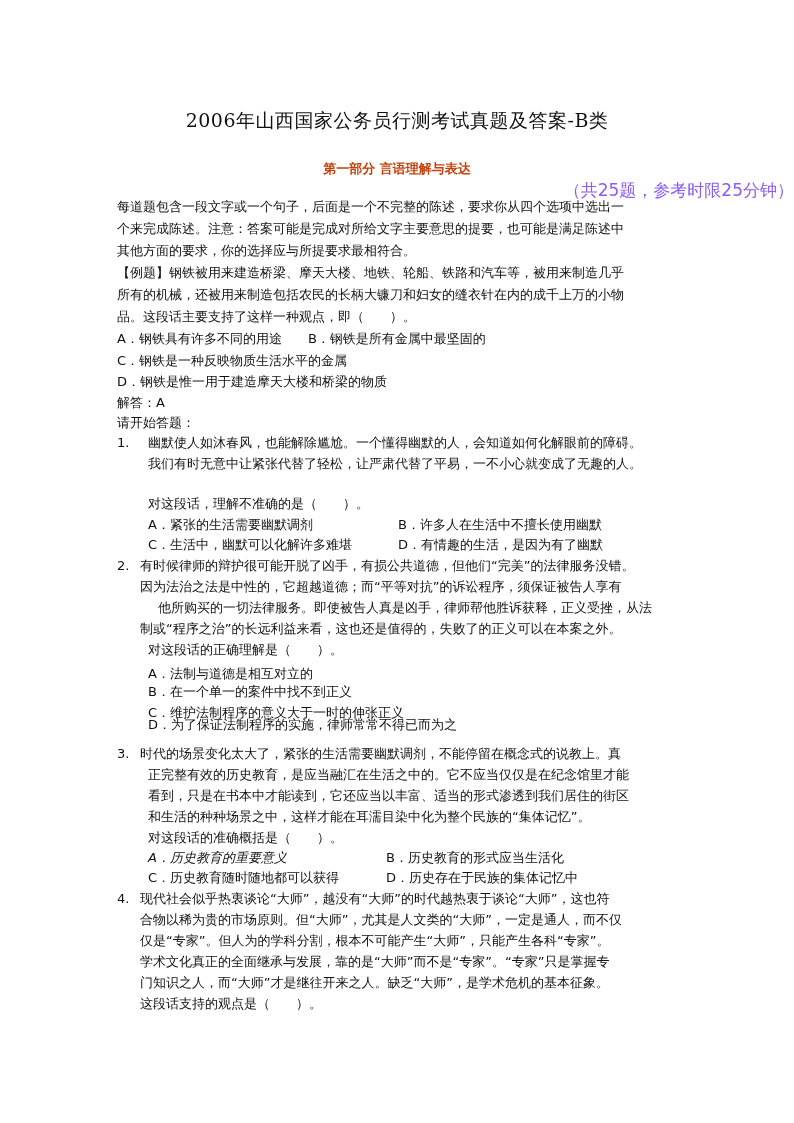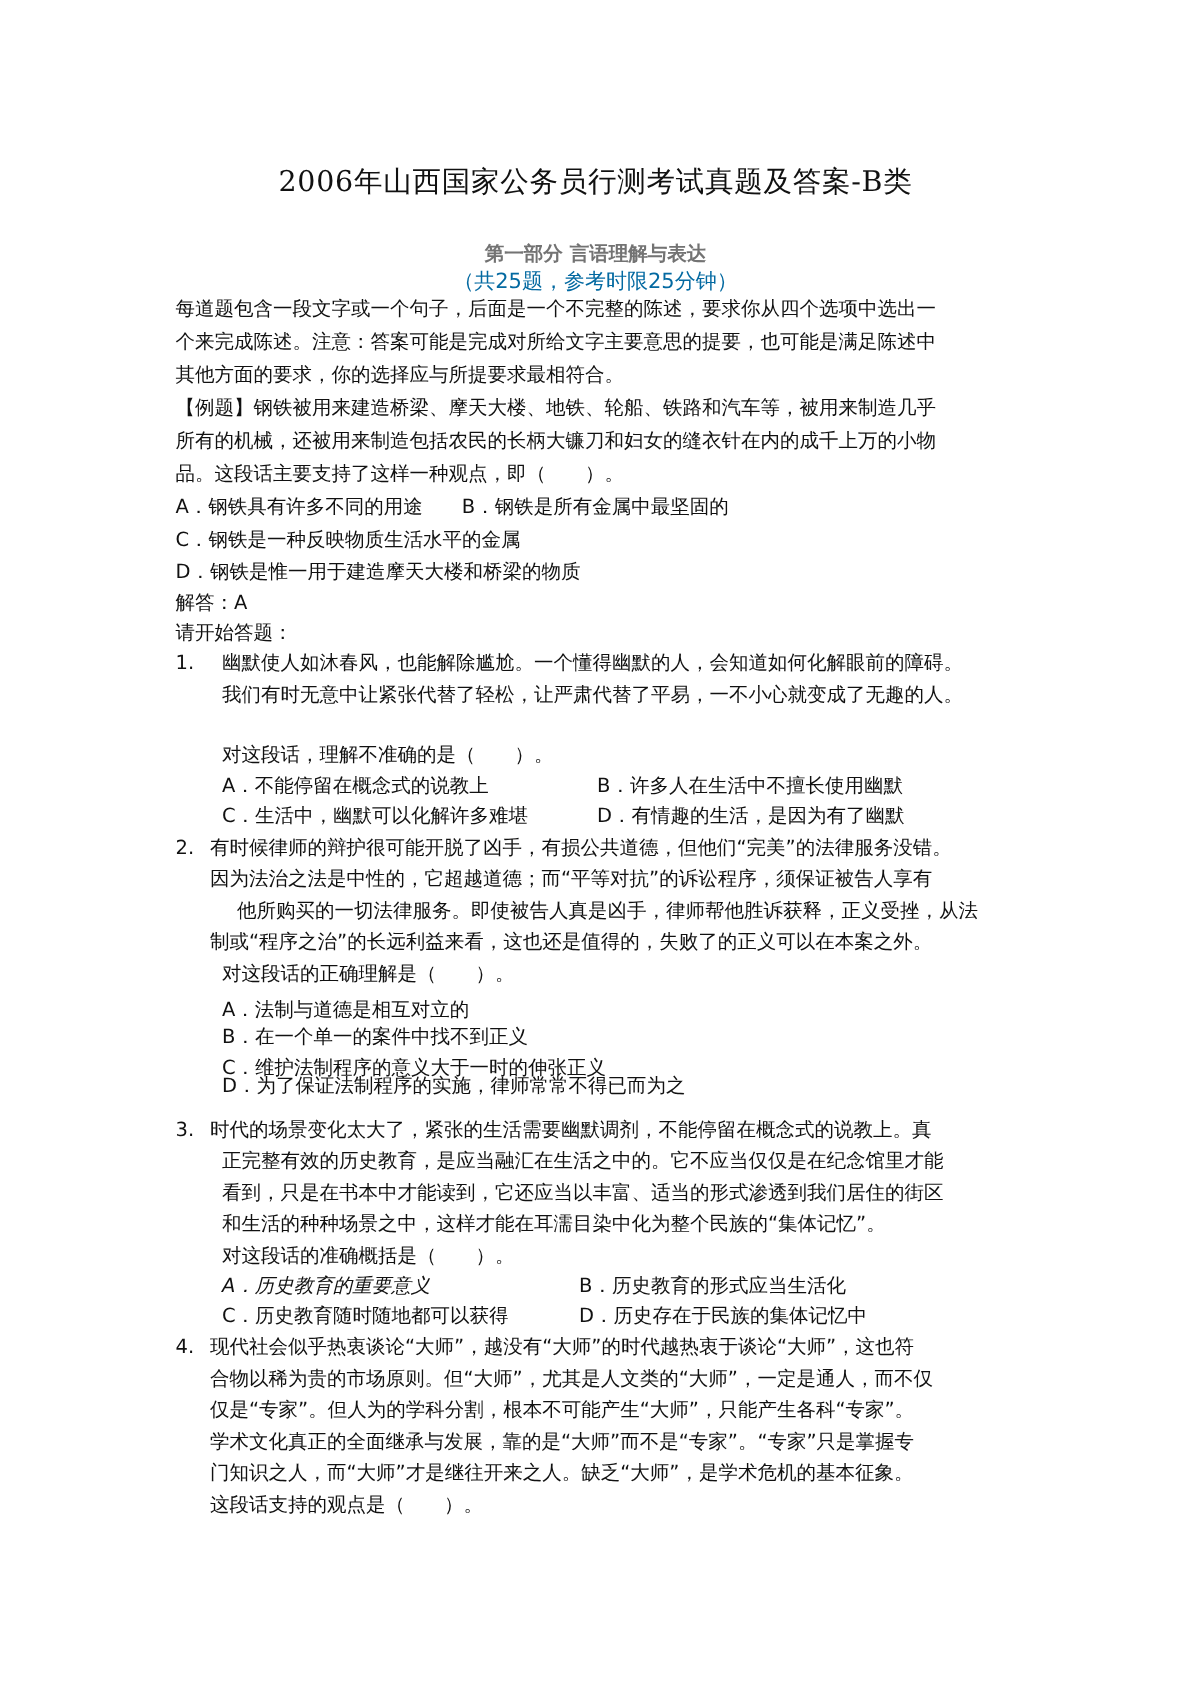--- a/index.html
+++ b/index.html
@@ -33,30 +33,30 @@
       color: #111;
     }
     .section-title {
       position: absolute;
       top: 160px;
       left: 0;
       width: 794px;
       text-align: center;
       font-size: 13px;
       font-weight: bold;
-      color: #737373;
+      color: #c2410c;
     }
     .section-sub {
       position: absolute;
       top: 179px;
       left: 0;
       width: 794px;
-      text-align: center;
-      font-size: 14px;
-      color: #0369a1;
+      text-align: right;
+      font-size: 17px;
+      color: #8b5cf6;
     }
     .line {
       position: absolute;
       font-size: 13px;
       line-height: 18px;
       white-space: nowrap;
       color: #111;
     }
   </style>
 </head>
@@ -79,21 +79,21 @@
   <div class="line" style="left:117px; top:330px;">A．钢铁具有许多不同的用途　　B．钢铁是所有金属中最坚固的</div>
   <div class="line" style="left:117px; top:352px;">C．钢铁是一种反映物质生活水平的金属</div>
   <div class="line" style="left:117px; top:373px;">D．钢铁是惟一用于建造摩天大楼和桥梁的物质</div>
   <div class="line" style="left:117px; top:394px;">解答：A</div>
   <div class="line" style="left:117px; top:414px;">请开始答题：</div>
 
   <div class="line" style="left:117px; top:434px;">1.</div>
   <div class="line" style="left:148px; top:434px;">幽默使人如沐春风，也能解除尴尬。一个懂得幽默的人，会知道如何化解眼前的障碍。</div>
   <div class="line" style="left:148px; top:455px;">我们有时无意中让紧张代替了轻松，让严肃代替了平易，一不小心就变成了无趣的人。</div>
   <div class="line" style="left:148px; top:495px;">对这段话，理解不准确的是（　　）。</div>
-  <div class="line" style="left:148px; top:516px;">A．不能停留在概念式的说教上</div>
+  <div class="line" style="left:148px; top:516px;">A．紧张的生活需要幽默调剂</div>
   <div class="line" style="left:398px; top:516px;">B．许多人在生活中不擅长使用幽默</div>
   <div class="line" style="left:148px; top:536px;">C．生活中，幽默可以化解许多难堪</div>
   <div class="line" style="left:398px; top:536px;">D．有情趣的生活，是因为有了幽默</div>
 
   <div class="line" style="left:117px; top:557px;">2.</div>
   <div class="line" style="left:140px; top:557px;">有时候律师的辩护很可能开脱了凶手，有损公共道德，但他们“完美”的法律服务没错。</div>
   <div class="line" style="left:140px; top:578px;">因为法治之法是中性的，它超越道德；而“平等对抗”的诉讼程序，须保证被告人享有</div>
   <div class="line" style="left:140px; top:599px;margin-left:18px;">他所购买的一切法律服务。即使被告人真是凶手，律师帮他胜诉获释，正义受挫，从法</div>
   <div class="line" style="left:140px; top:620px;">制或“程序之治”的长远利益来看，这也还是值得的，失败了的正义可以在本案之外。</div>
   <div class="line" style="left:148px; top:641px;">对这段话的正确理解是（　　）。</div>

